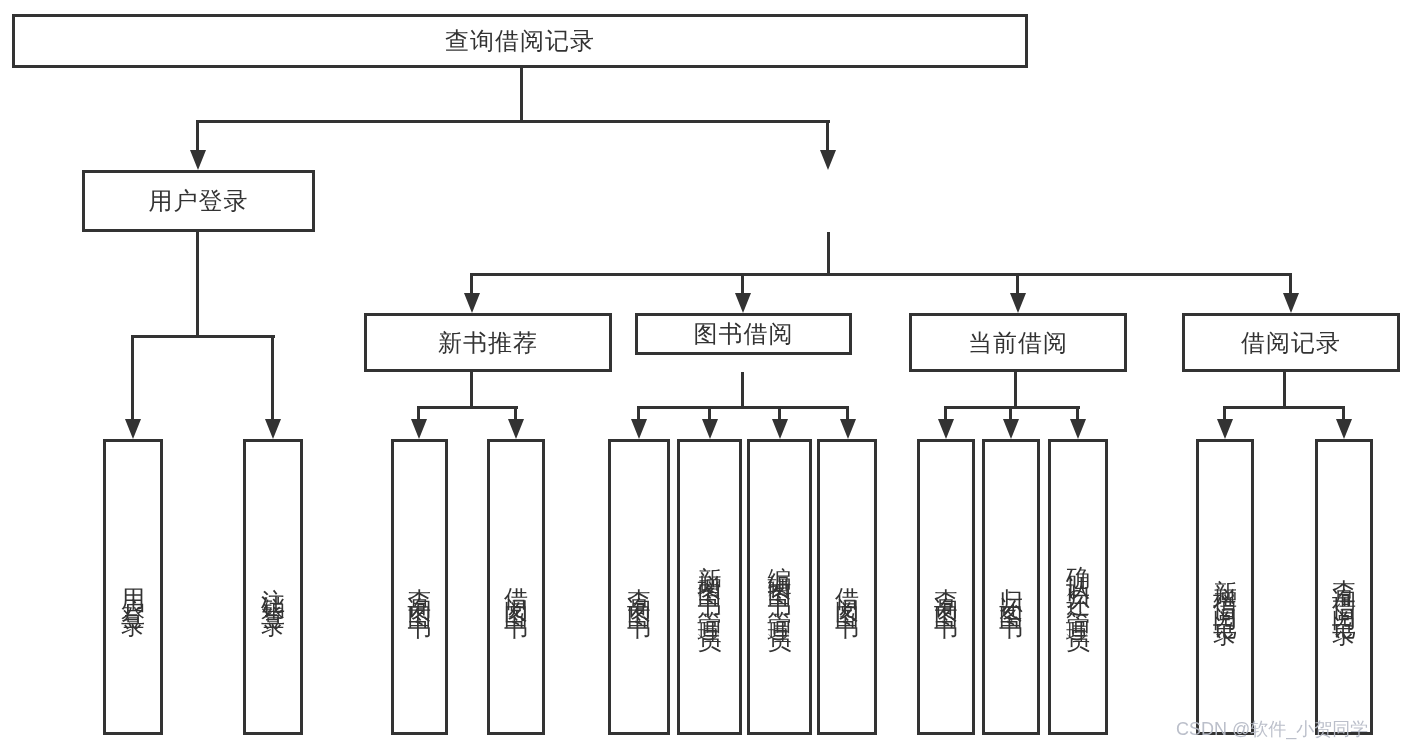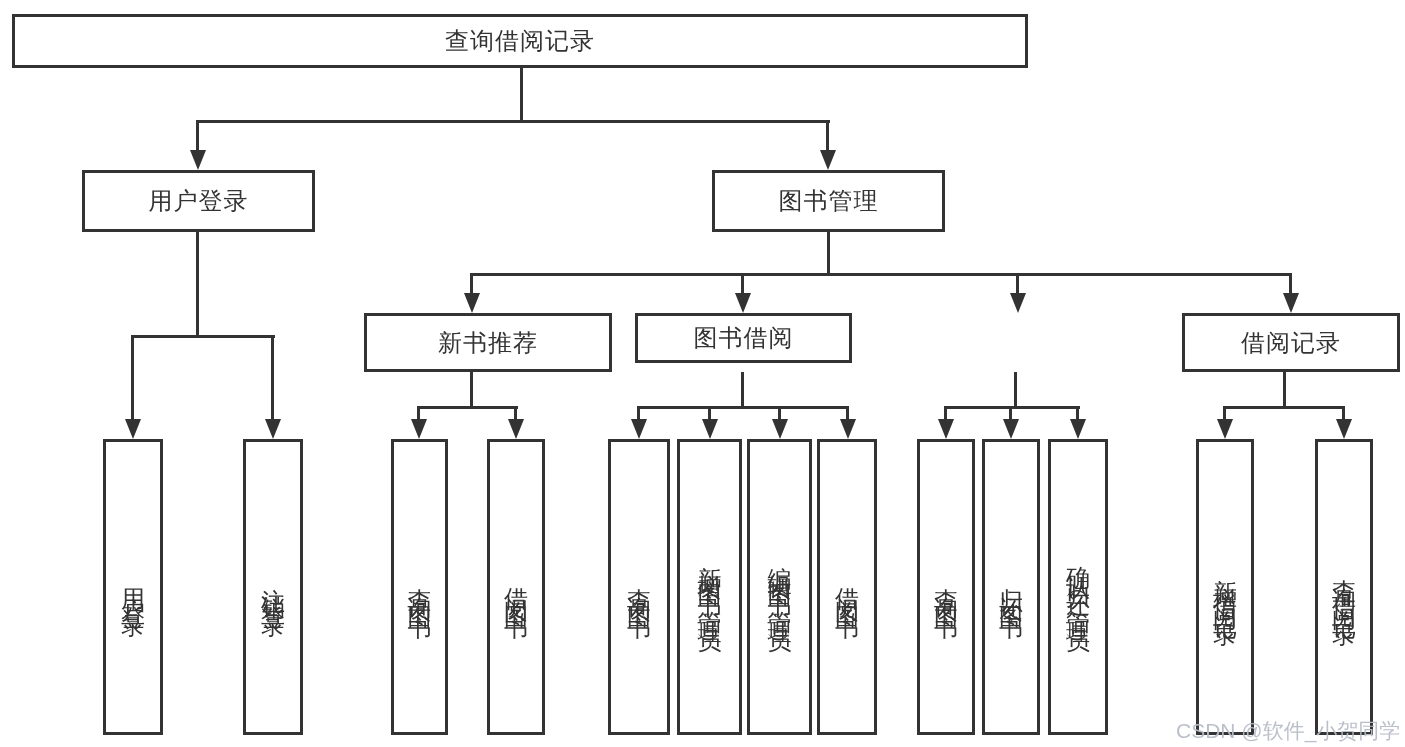--- a/index.html
+++ b/index.html
@@ -19,35 +19,35 @@
   }
   .vl{position:absolute;width:3px;background:#333333;}
   .hl{position:absolute;height:3px;background:#333333;}
   .ah{
     position:absolute;width:0;height:0;
     border-left:8px solid transparent;border-right:8px solid transparent;
     border-top:20px solid #333333;
   }
   .watermark{
     position:absolute;left:1176px;top:717px;width:228px;
-    font-size:21px;color:rgba(183,188,199,0.95);white-space:nowrap;z-index:5;
+    font-size:18px;color:rgba(183,188,199,0.95);white-space:nowrap;z-index:5;
   }
 </style>
 </head>
 <body>
 
 <div class="stage">
 
   <div class="node hnode" style="left:12px;top:14px;width:1016px;height:54px;">查询借阅记录</div>
 
   <div class="node hnode" style="left:82px;top:170px;width:233px;height:62px;">用户登录</div>
-  <div class="node hnode" style="left:712px;top:170px;width:233px;height:62px;">图书管理</div>
 
   <div class="node hnode" style="left:364px;top:313px;width:248px;height:59px;">新书推荐</div>
-  <div class="node hnode" style="left:635px;top:313px;width:217px;height:50px;">图书借阅</div>
+  <div class="node hnode" style="left:635px;top:313px;width:217px;height:42px;">图书借阅</div>
+  <div class="node hnode" style="left:909px;top:313px;width:218px;height:59px;">当前借阅</div>
   <div class="node hnode" style="left:1182px;top:313px;width:218px;height:59px;">借阅记录</div>
 
   <div class="node vnode" style="left:103px;top:439px;width:60px;height:296px;">
     <span class="vtext">用户登录</span>
   </div>
   <div class="node vnode" style="left:243px;top:439px;width:60px;height:296px;">
     <span class="vtext">注销登录</span>
   </div>
 
   <div class="node vnode" style="left:391px;top:439px;width:57px;height:296px;">

